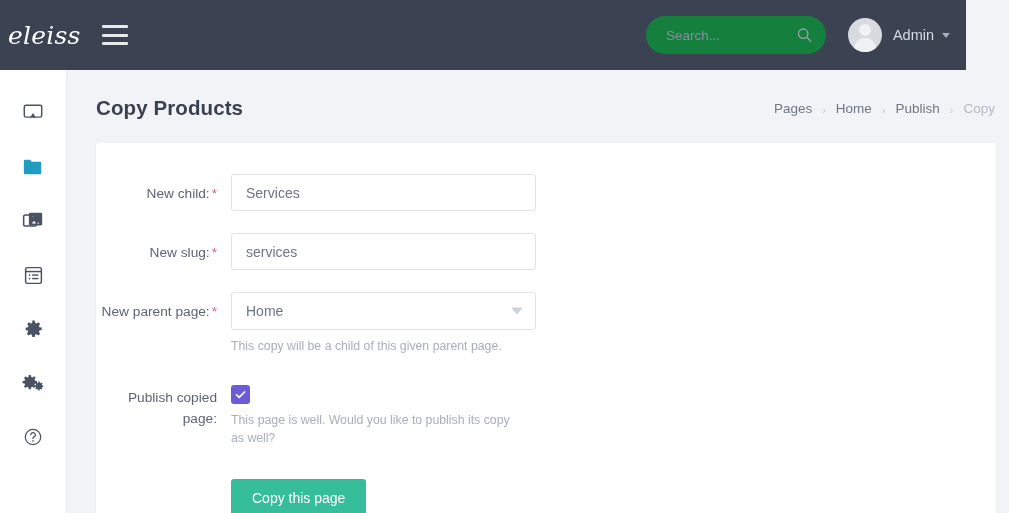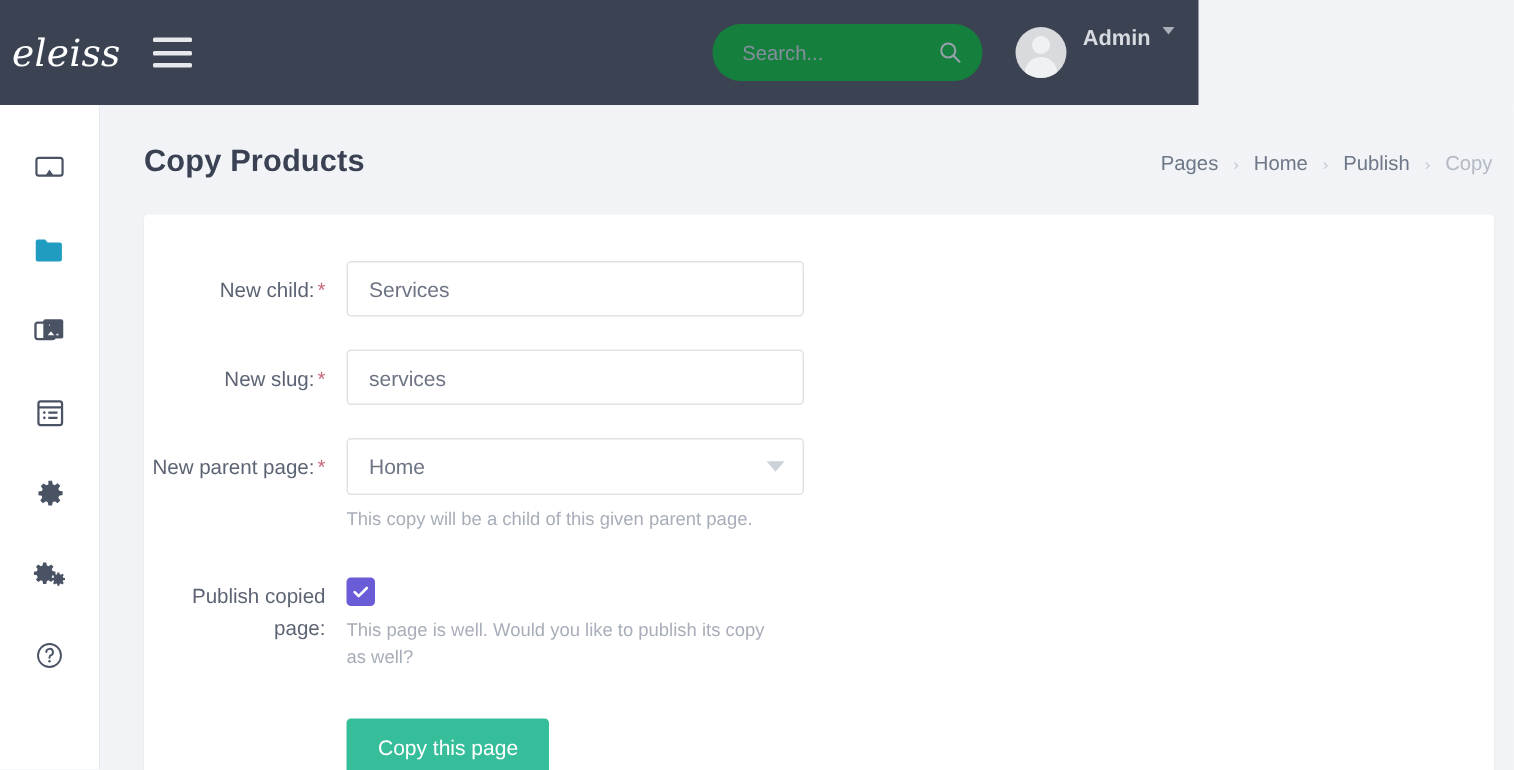--- a/index.html
+++ b/index.html
@@ -7,21 +7,21 @@
     margin: 0; padding: 0;
     width: 1009px; height: 513px;
     overflow: hidden;
     background: #f1f3f6;
     font-family: "Liberation Sans", sans-serif;
   }
 
   
   .topbar {
     position: absolute; top: 0; left: 0;
-    width: 799px; height: 70px;
+    width: 966px; height: 70px;
     background: #3b4353;
     display: flex; align-items: center;
   }
   .brand {
     width: 70px; 
     margin-left: 8px;
     color: #ffffff;
     font-family: "DejaVu Serif", serif;
     font-size: 25px;
     font-style: italic;
@@ -58,22 +58,22 @@
     padding: 0 34px 0 20px;
   }
   .search-input::placeholder { color: #868e9e; }
   .search-icon {
     position: absolute; right: 14px; top: 50%; transform: translateY(-50%);
     width: 15px; height: 15px; pointer-events: none;
   }
   .search-icon svg { display:block; }
 
   .user-block {
-    display: flex; 
-    margin-left: 22px; cursor: pointer; font-weight: bold;
+    display: flex; align-items: center;
+    margin-left: 22px; cursor: pointer;
   }
   .avatar {
     width: 34px; height: 34px; border-radius: 50%;
     background: #d8dade;
     overflow: hidden; position: relative;
     flex: none;
   }
   .avatar .head {
     position: absolute; left: 50%; top: 6px; transform: translateX(-50%);
     width: 12px; height: 12px; border-radius: 50%; background: #f0f1f3;

